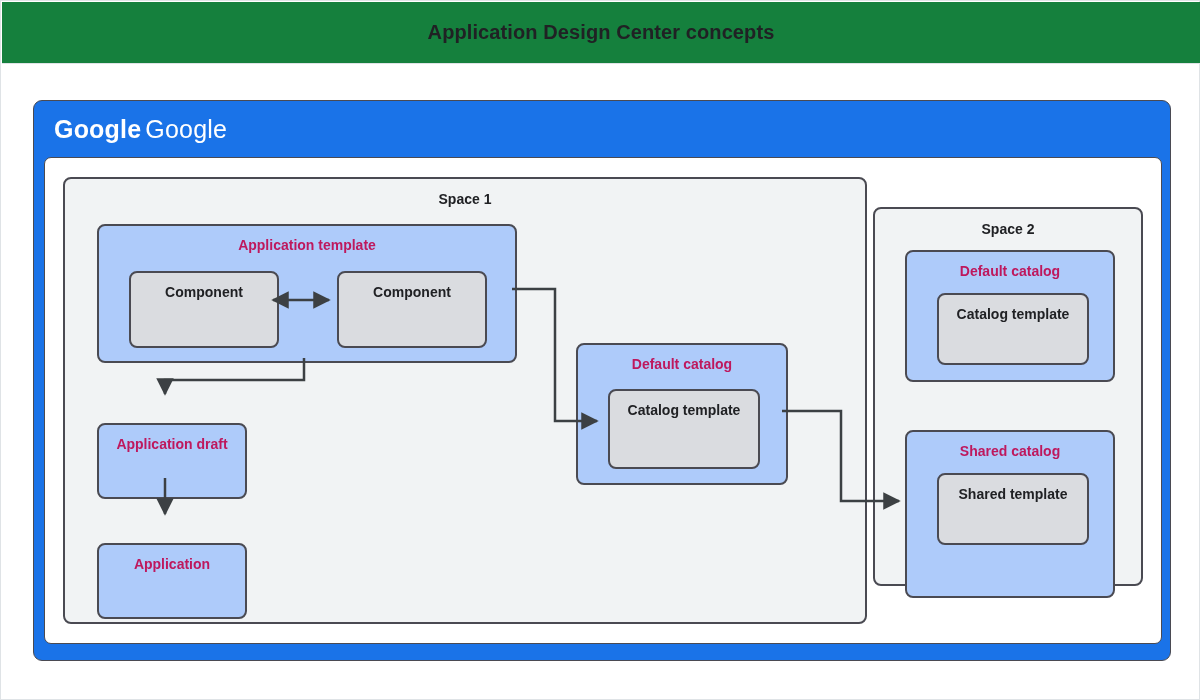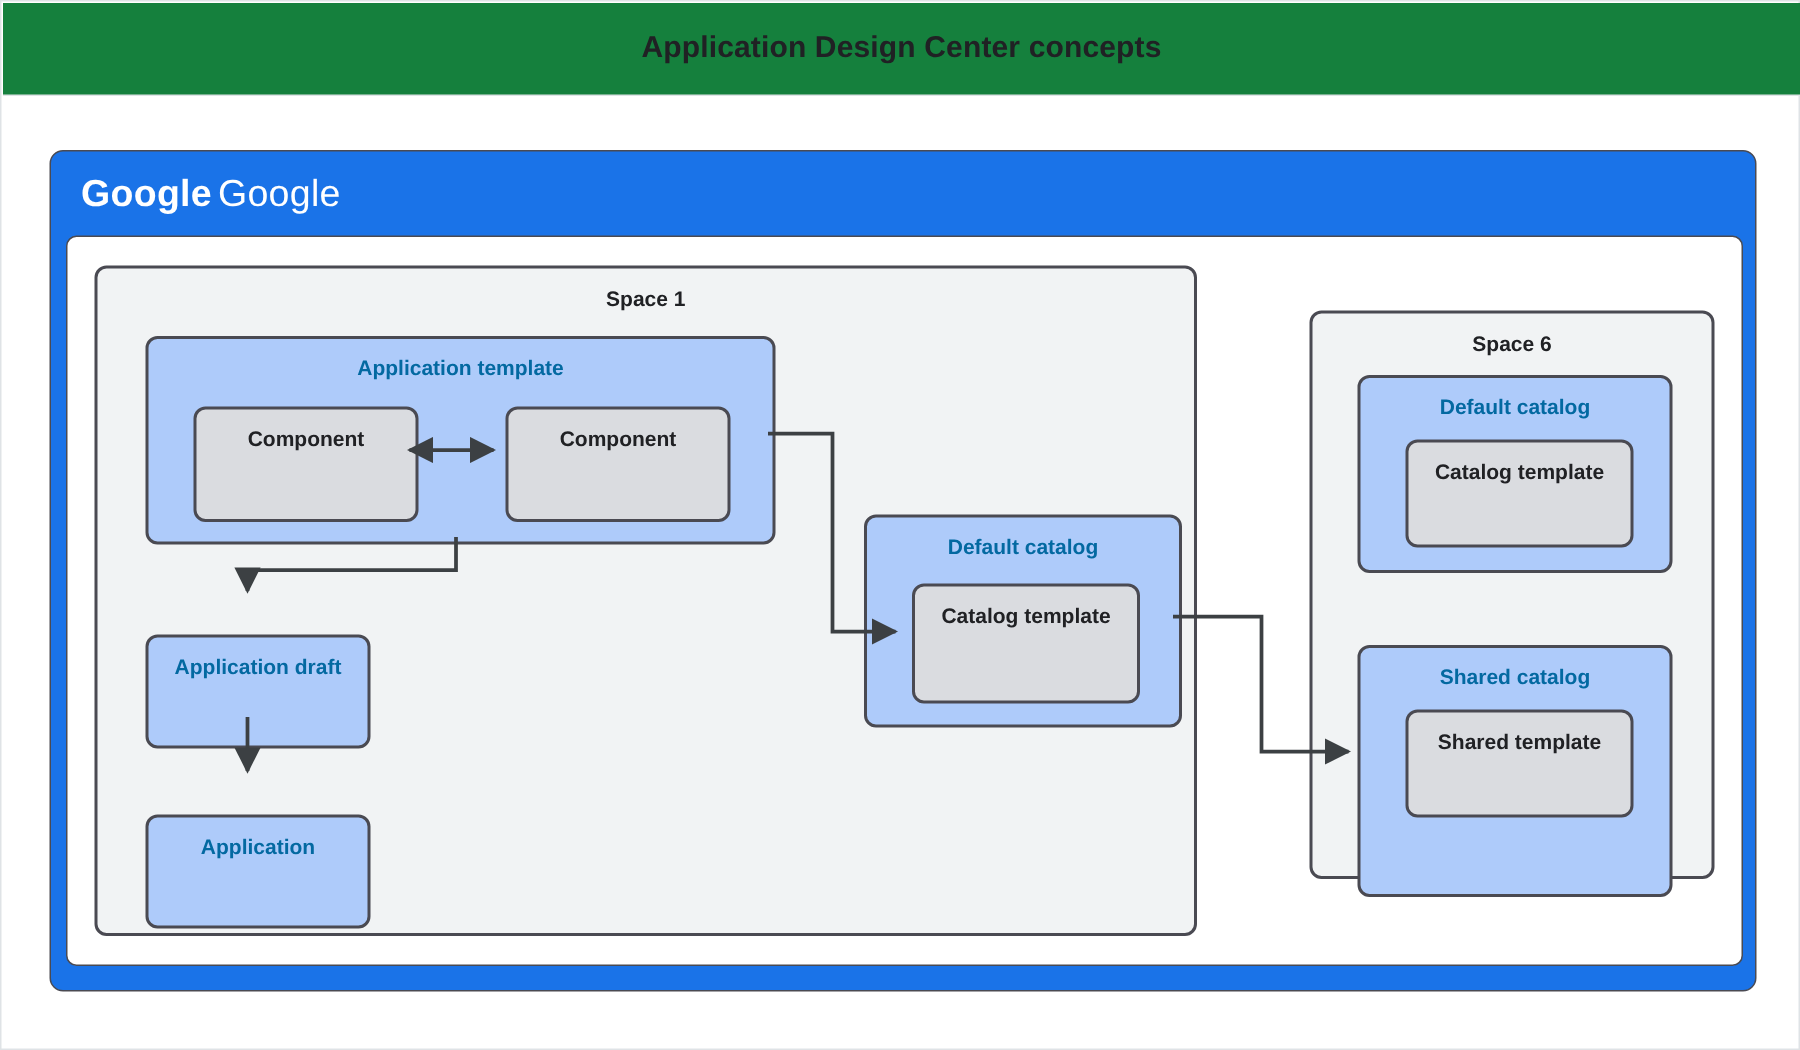--- a/index.html
+++ b/index.html
@@ -64,21 +64,21 @@
   }
   .bluebox{
     position:absolute;
     background:#aecbfa;
     border:2px solid #4a4a52;
     border-radius:8px;
     box-sizing:border-box;
   }
   .bluebox > .box-label{
     position:absolute;left:0;right:0;top:11px;
-    text-align:center;font-size:14px;font-weight:bold;color:#0369a1;
+    text-align:center;font-size:14px;font-weight:bold;color:#be185d;
   }
   .graybox{
     position:absolute;
     background:#dadce0;
     border:2px solid #4a4a52;
     border-radius:8px;
     box-sizing:border-box;
     text-decoration:underline;
   }
   .graybox > .box-label{
@@ -101,21 +101,21 @@
   </div>
 
   <div id="gcp-frame">
 
     <div id="gcp-logo">
       <span class="g">Google</span><span class="c">Google</span>
     </div>
 
     <div id="gcp-inner">
 
-      <div class="space" style="left:18px;top:19px;width:735px;height:447px;">
+      <div class="space" style="left:18px;top:19px;width:804px;height:447px;">
         <div class="space-label">Space 1</div>
 
         <div class="bluebox" style="left:32px;top:45px;width:420px;height:139px;">
           <div class="box-label">Application template</div>
 
           <div class="graybox" style="left:30px;top:45px;width:150px;height:77px;">
             <div class="box-label">Component</div>
           </div>
 
           <div class="graybox" style="left:238px;top:45px;width:150px;height:77px;">
@@ -133,21 +133,21 @@
 
         <div class="bluebox" style="left:511px;top:164px;width:212px;height:142px;">
           <div class="box-label">Default catalog</div>
           <div class="graybox" style="left:30px;top:44px;width:152px;height:80px;">
             <div class="box-label">Catalog template</div>
           </div>
         </div>
       </div>
 
       <div class="space" style="left:828px;top:49px;width:270px;height:379px;">
-        <div class="space-label">Space 6</div>
+        <div class="space-label">Space 2</div>
 
         <div class="bluebox" style="left:30px;top:41px;width:210px;height:132px;">
           <div class="box-label">Default catalog</div>
           <div class="graybox" style="left:30px;top:41px;width:152px;height:72px;">
             <div class="box-label">Catalog template</div>
           </div>
         </div>
 
         <div class="bluebox" style="left:30px;top:221px;width:210px;height:168px;">
           <div class="box-label">Shared catalog</div>

